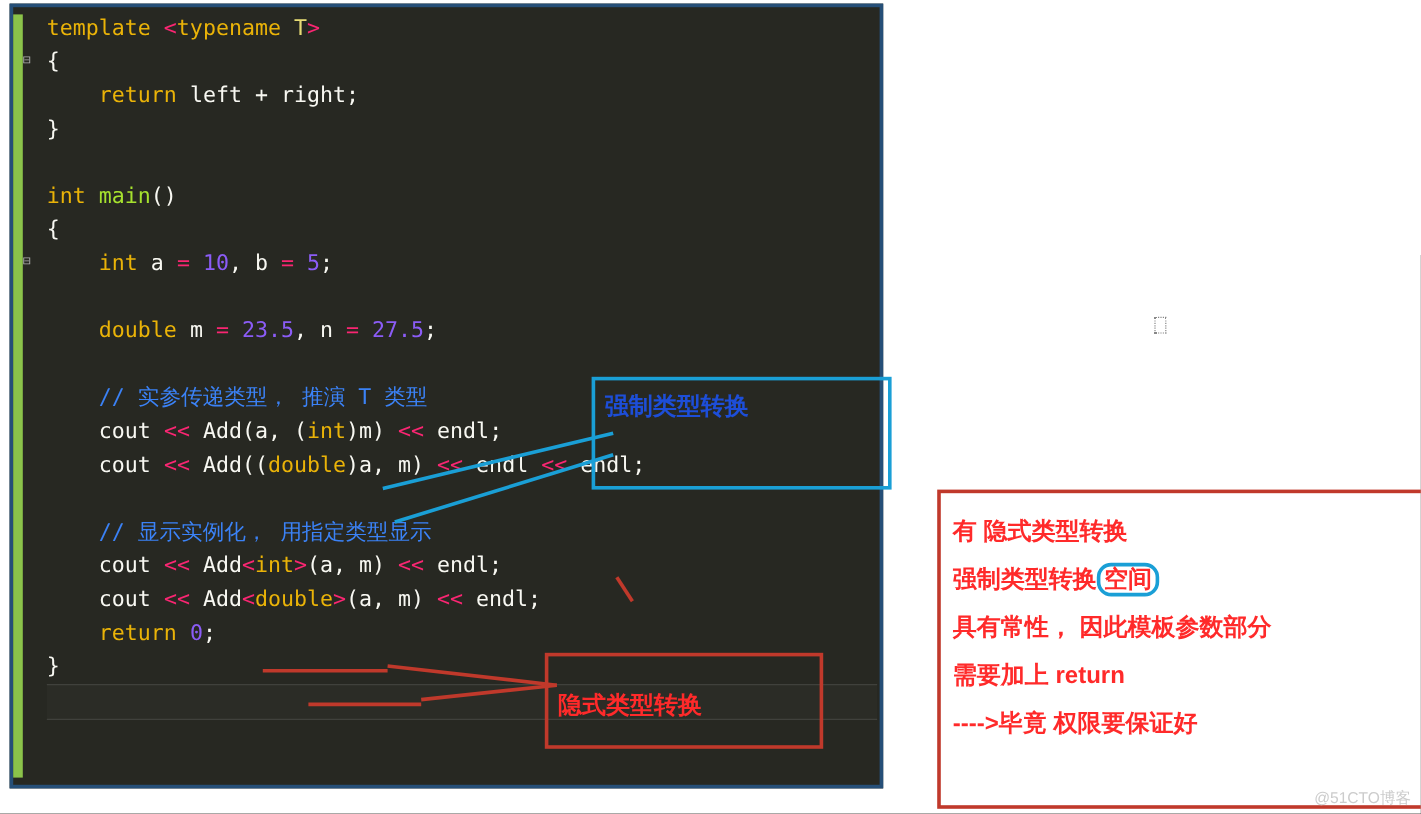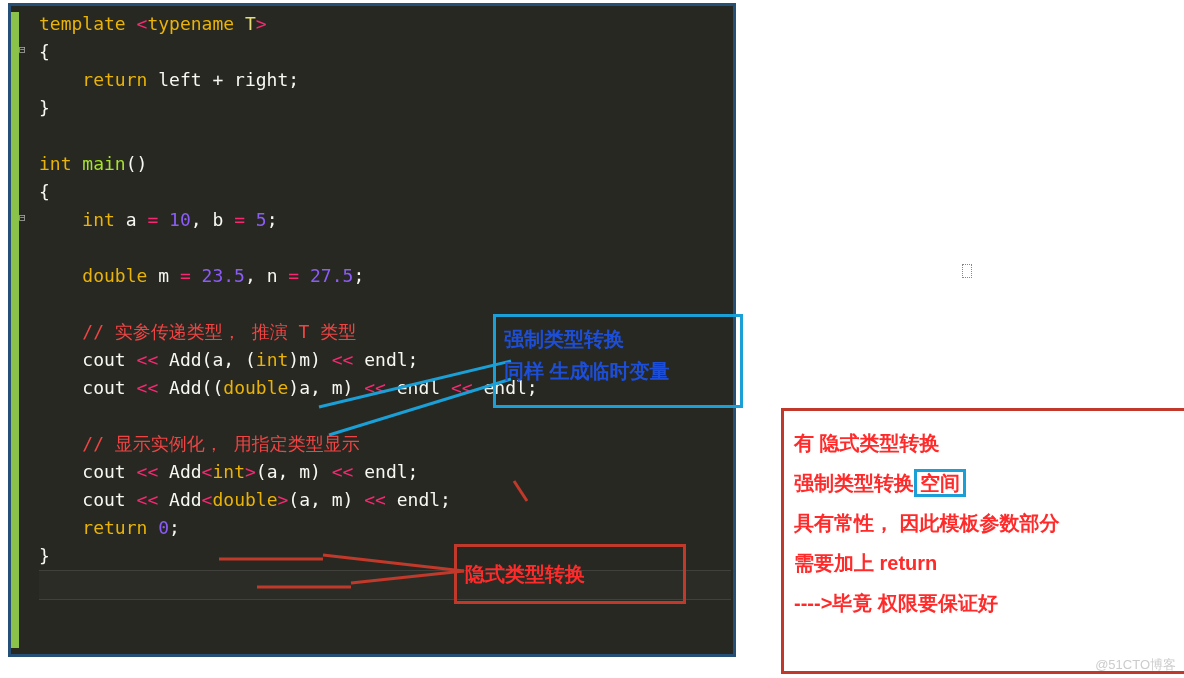--- a/index.html
+++ b/index.html
@@ -6,27 +6,27 @@
   .editor{position:absolute;left:8px;top:3px;width:722px;height:644px;background:#272822;border:3px solid #264f78;color:#ddd;line-height:28px;padding-top:4px}
   .gutter{position:absolute;left:0;top:6px;width:8px;height:636px;background:#8bc34a}
   .fold{position:absolute;left:8px;width:12px;height:12px;font-size:11px;color:#aaa}
   .line{padding-left:28px;white-space:pre}
   .kw{color:#eab308}
   .fn{color:#a6e22e}
   .id{color:#f8f8f2}
   .op{color:#f92672}
   .pun{color:#f8f8f2}
   .num{color:#8b5cf6}
-  .cmt{color:#ef4444}
+  .cmt{color:#3b82f6}
   .yel{color:#e6db74}
   
   .box1{position:absolute;left:493px;top:314px;width:228px;height:76px;border:3px solid #1a9fd6;padding:6px 8px;font-family:'Microsoft YaHei',sans-serif;font-weight:bold;color:#1d4ed8;font-size:20px;line-height:32px}
-  .box2{position:absolute;left:454px;top:544px;width:210px;height:34px;border:3px solid #c0392b;padding:10px 8px;font-family:'Microsoft YaHei',sans-serif;font-weight:bold;color:#ff2a2a;font-size:20px;display:flex;align-items:center}
+  .box2{position:absolute;left:454px;top:544px;width:210px;height:34px;border:3px solid #c0392b;padding:20px 8px;font-family:'Microsoft YaHei',sans-serif;font-weight:bold;color:#ff2a2a;font-size:20px;display:flex;align-items:flex-end}
   .box3{position:absolute;left:781px;top:408px;width:386px;height:236px;border:3px solid #c0392b;padding:12px 10px;font-family:'Microsoft YaHei',sans-serif;font-weight:bold;color:#ff2a2a;font-size:20px;line-height:40px}
-  .circ{border:3px solid #1a9fd6;border-radius:0;padding:0 3px}
+  .circ{border:3px solid #1a9fd6;border-radius:12px;padding:0 3px}
   
   svg.anno{position:absolute;left:8px;top:3px;width:722px;height:644px;pointer-events:none}
   .red-line{stroke:#c0392b;stroke-width:3}
   .blue-line{stroke:#1a9fd6;stroke-width:3}
   
   .cursor-box{position:absolute;left:962px;top:264px;width:8px;height:12px;border:1px dotted #888}
   .watermark{position:absolute;right:8px;bottom:4px;color:#ccc;font-size:13px;font-family:sans-serif}
   .hl-line{position:absolute;left:28px;width:692px;height:28px;background:rgba(255,255,255,0.02);border-top:1px solid rgba(128,128,128,.25);border-bottom:1px solid rgba(128,128,128,.25)}
 </style>
 </head>
@@ -70,21 +70,20 @@
     <line class="red-line" x1="200" y1="550" x2="304" y2="550"></line>
     <line class="red-line" x1="238" y1="578" x2="332" y2="578"></line>
     <line class="red-line" x1="445" y1="562" x2="304" y2="546"></line>
     <line class="red-line" x1="445" y1="562" x2="332" y2="574"></line>
     <line class="red-line" x1="495" y1="472" x2="508" y2="492" stroke-width="2"></line>
   </svg>
 </div>
 
 <div class="box1">
   <div>强制类型转换</div>
-  <div>同样 生成临时变量</div>
 </div>
 
 <div class="box2">
   <span>隐式类型转换</span>
 </div>
 
 <div class="box3">
   <div>有 隐式类型转换</div>
   <div><span>强制类型转换</span><span class="circ">空间</span></div>
   <div>具有常性， 因此模板参数部分</div>

